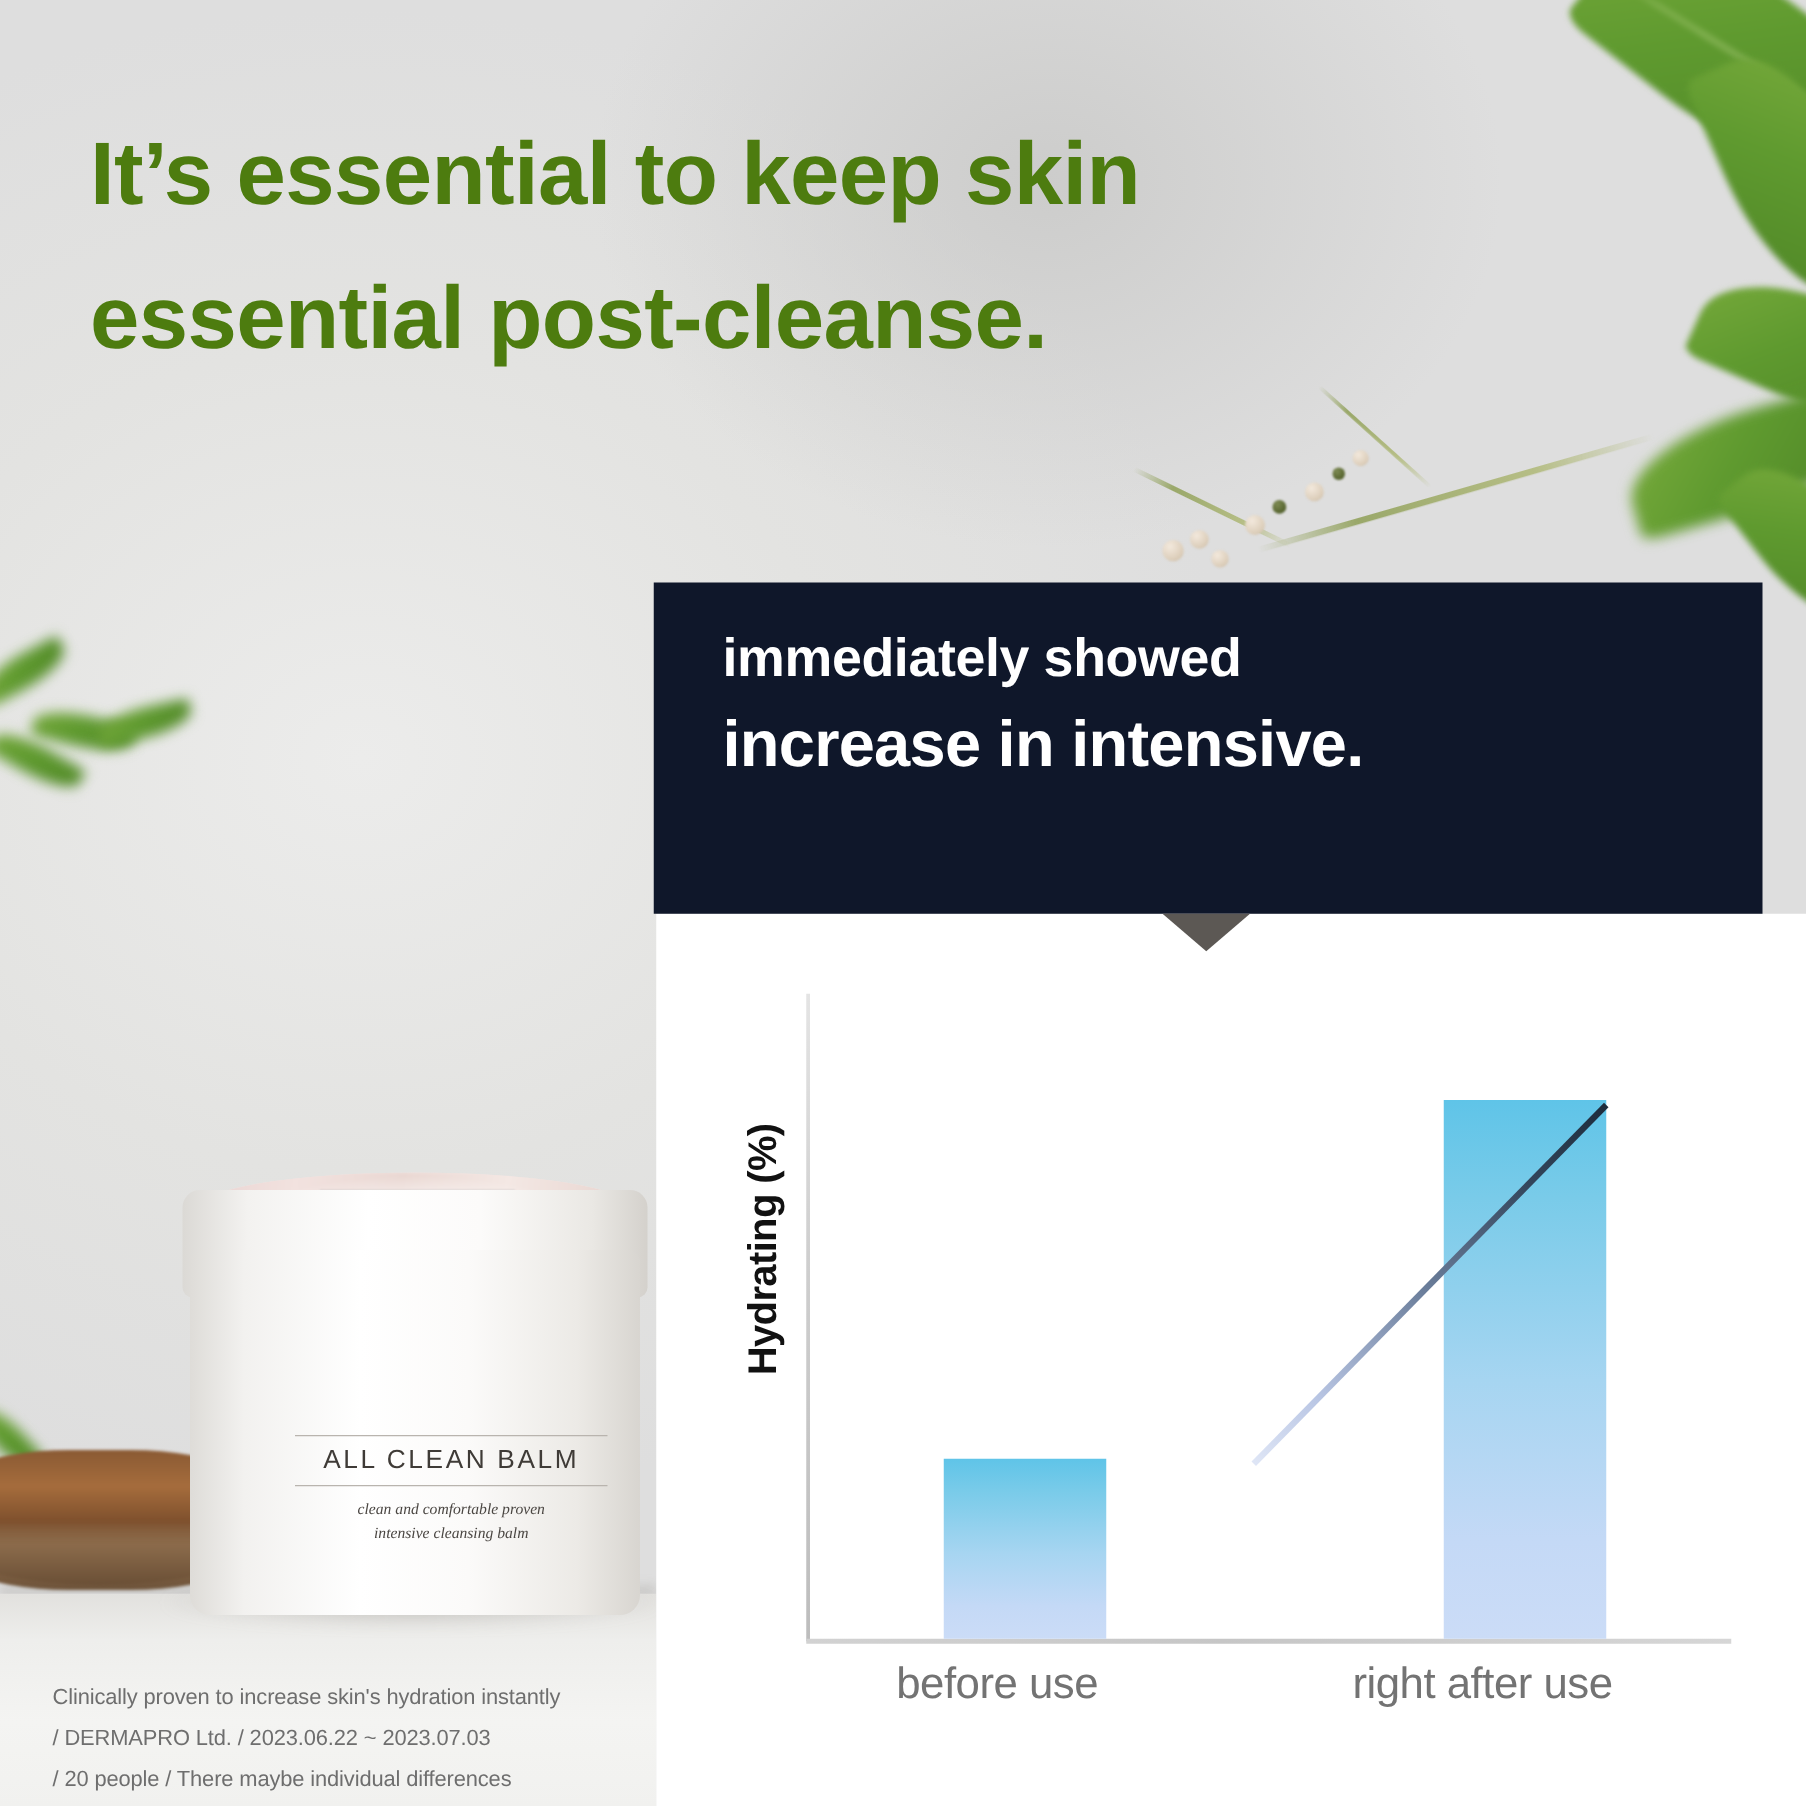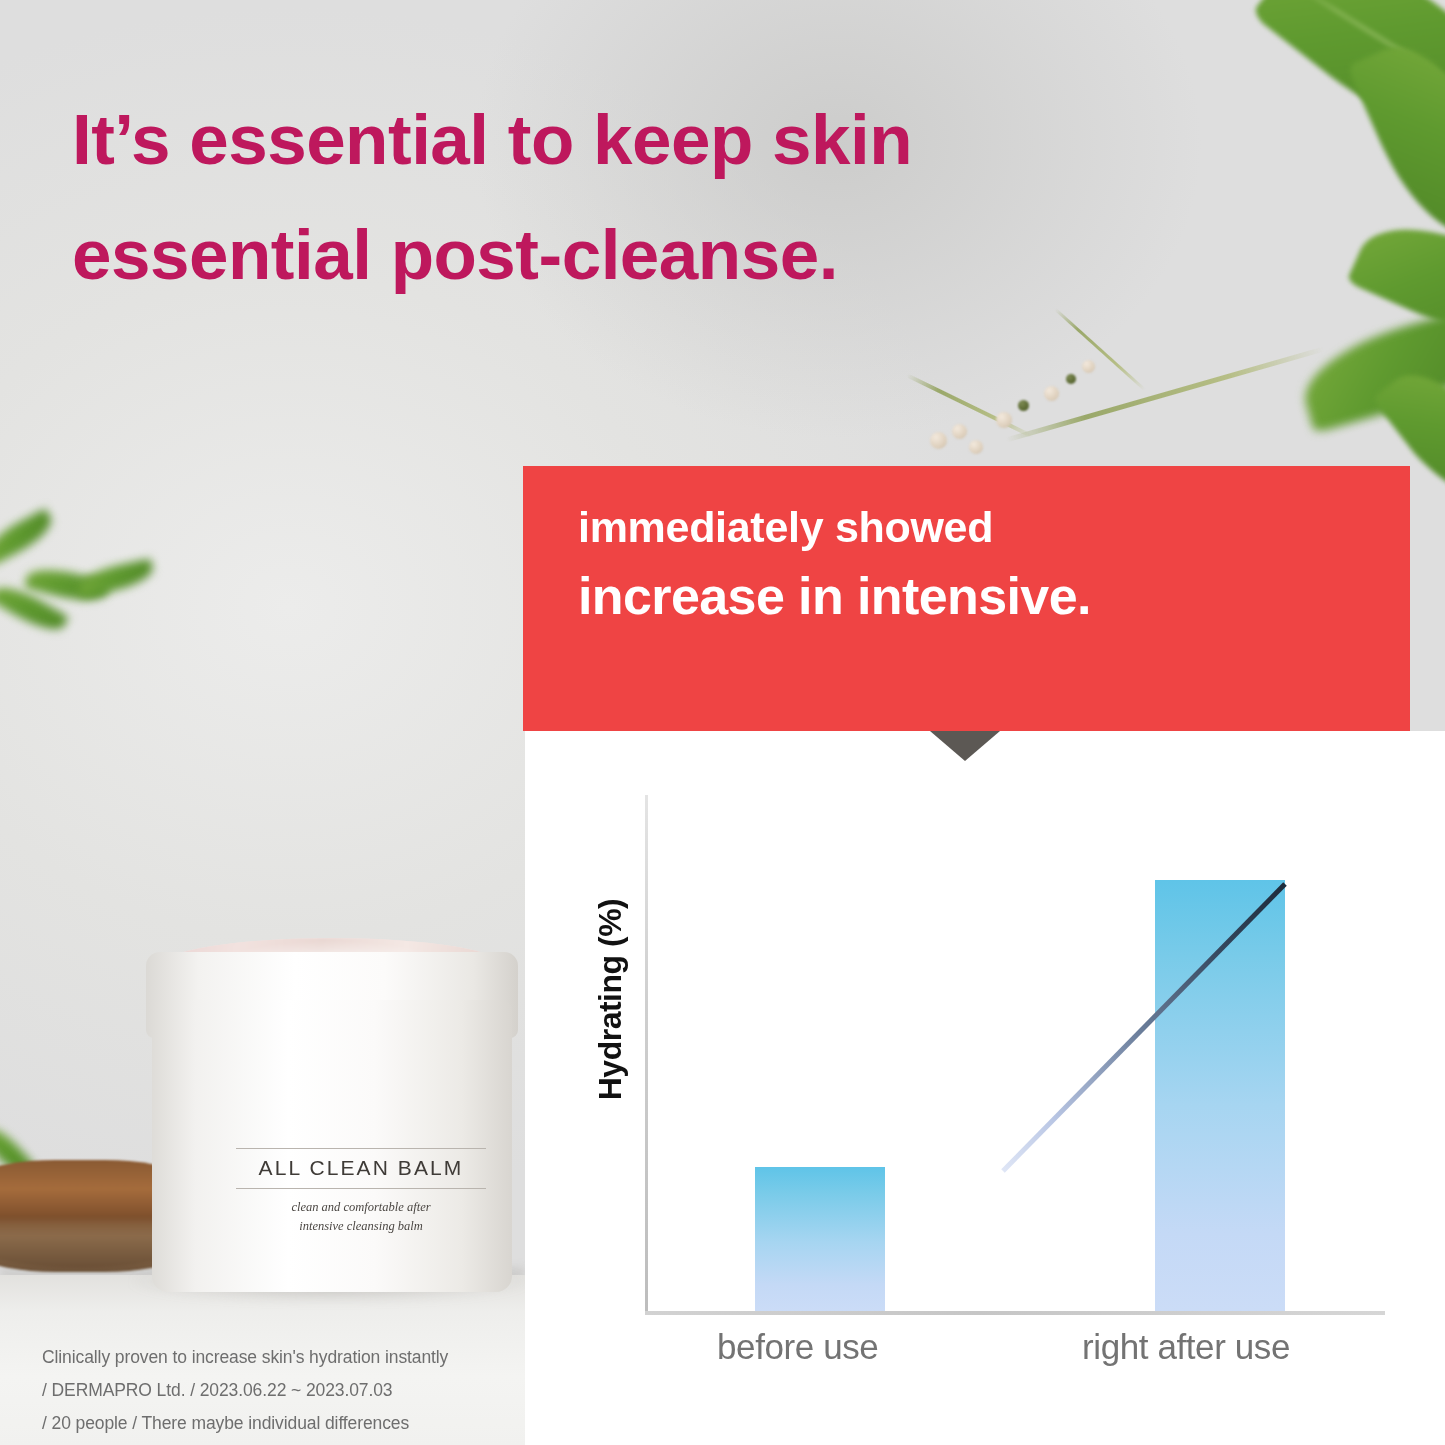--- a/index.html
+++ b/index.html
@@ -193,42 +193,42 @@
 
   
   .headline {
     position: absolute;
     left: 72px;
     top: 82px;
     width: 1180px;
     font-size: 71px;
     font-weight: bold;
     line-height: 1.62;
-    color: #be185d;
+    color: #4d7c0f;
     letter-spacing: -0.5px;
   }
 
   
   .chart-panel {
     position: absolute;
     left: 525px;
     top: 731px;
     width: 920px;
     height: 714px;
     background: #ffffff;
   }
 
   
   .callout {
     position: absolute;
     left: 523px;
     top: 466px;
     width: 887px;
     height: 265px;
-    background: #ef4444;
+    background: #0f172a;
   }
   .callout-inner {
     padding: 30px 0 0 55px;
     color: #ffffff;
   }
   .callout-line1 {
     font-size: 43px;
     font-weight: bold;
     line-height: 1.45;
     letter-spacing: -0.3px;
@@ -356,21 +356,21 @@
       <div class="lid-label-text">ALL CLEAN BALM</div>
     </div>
   </div>
   <div class="jar-lid"></div>
   <div class="jar-body"></div>
   <div class="jar-label">
     <div class="jar-label-rule"></div>
     <div class="jar-label-title">ALL CLEAN BALM</div>
     <div class="jar-label-rule"></div>
     <div class="jar-label-sub">
-      <div>clean and comfortable after</div>
+      <div>clean and comfortable proven</div>
       <div>intensive cleansing balm</div>
     </div>
   </div>
 
   <div class="headline">
     <div>It’s essential to keep skin</div>
     <div>essential post-cleanse.</div>
   </div>
 
   <div class="chart-panel">

